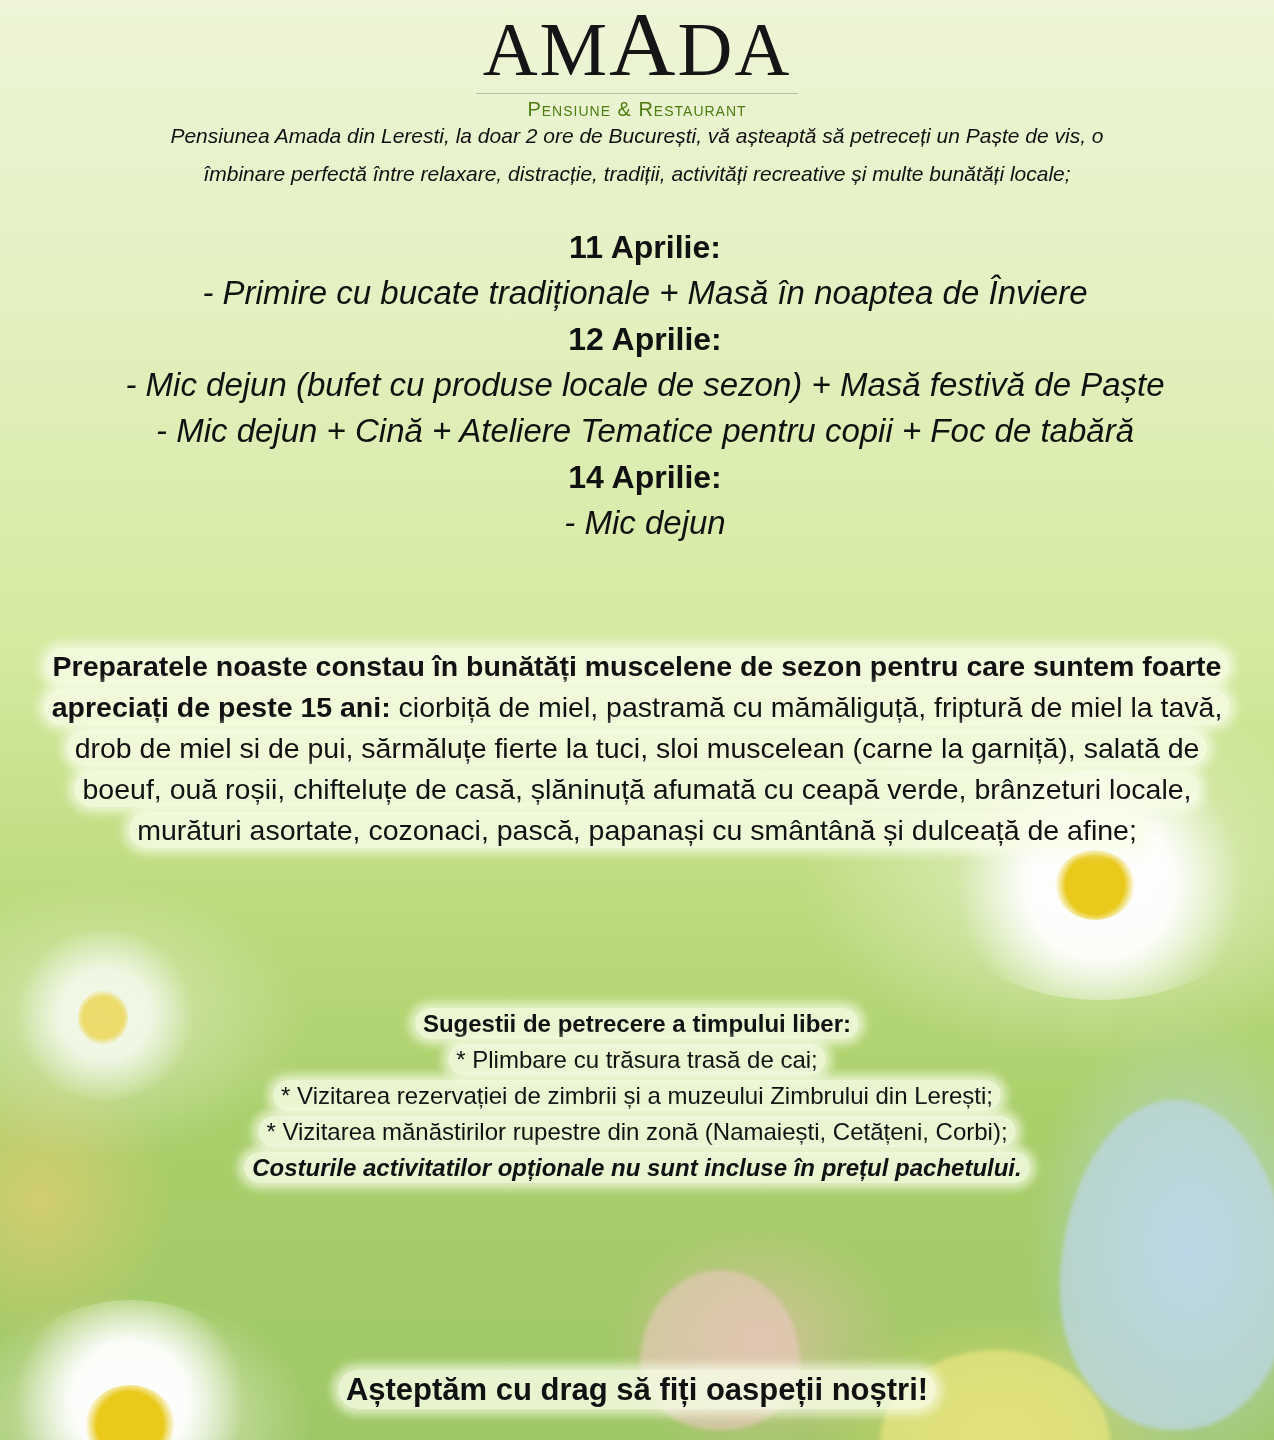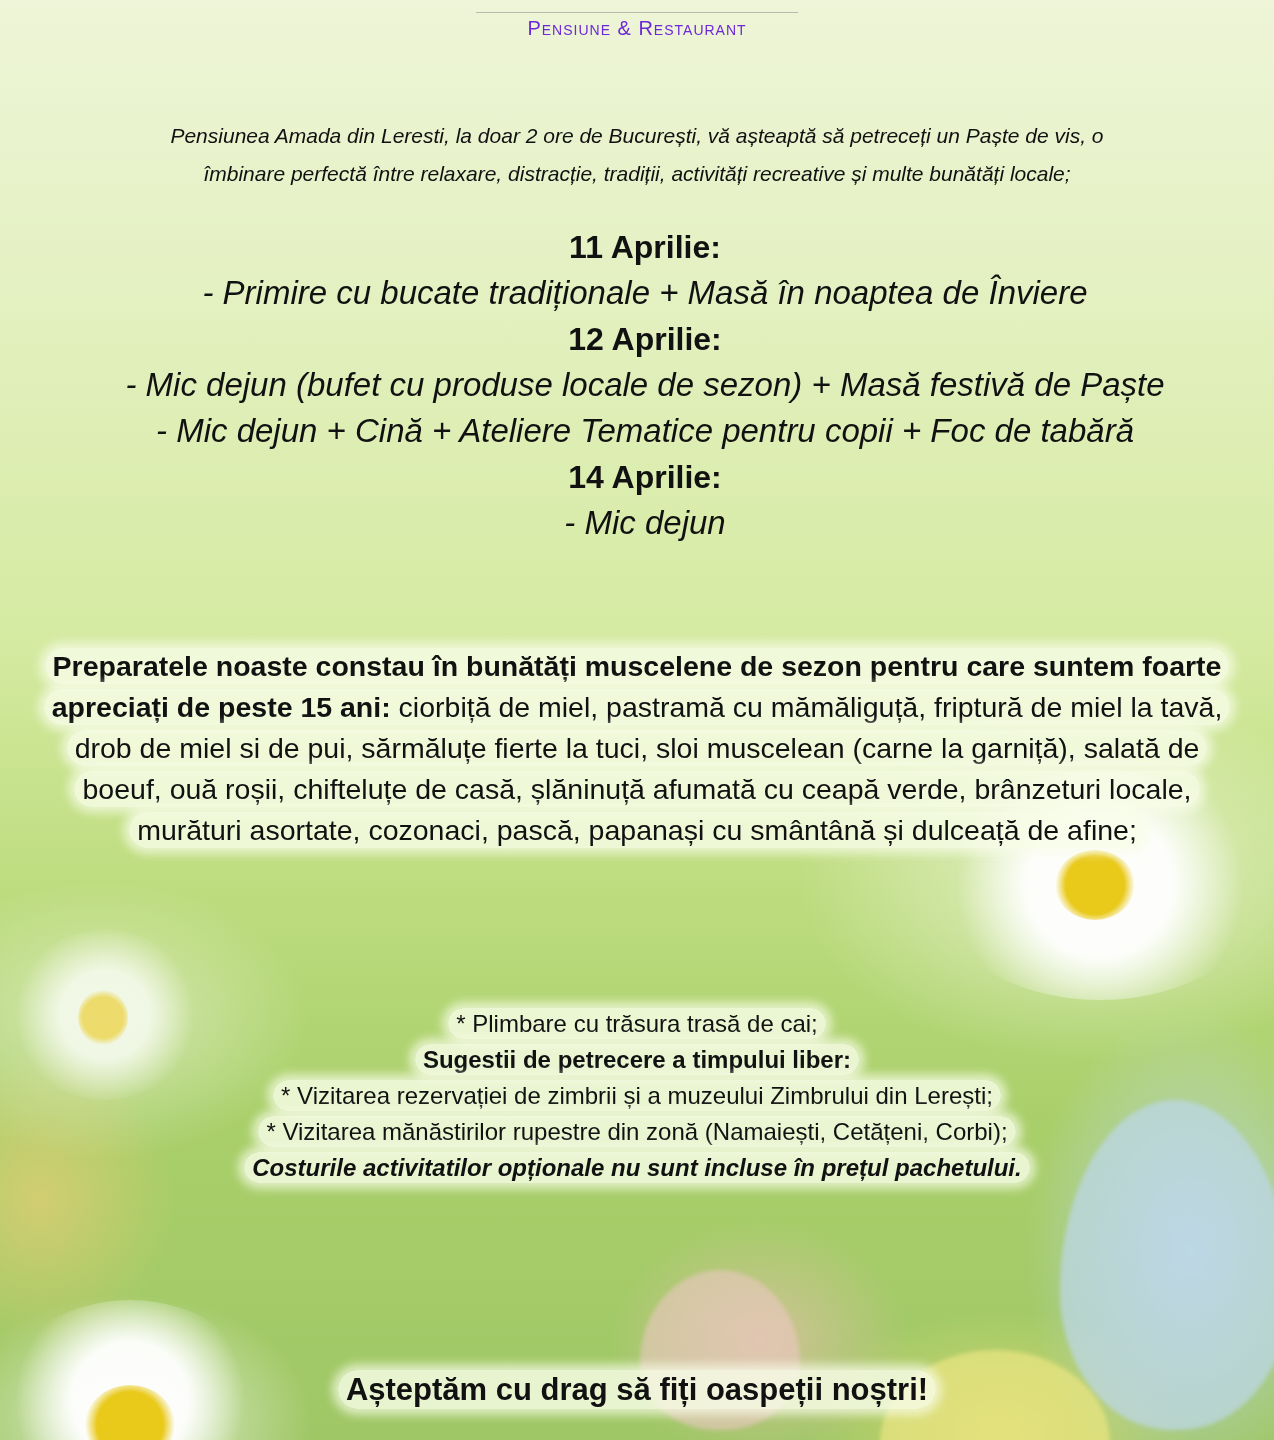--- a/index.html
+++ b/index.html
@@ -19,21 +19,21 @@
   }
   .logo { position: absolute; left: 0; right: 0; top: 6px; text-align: center; }
   .logo-title {
     font-family: "Liberation Serif", "DejaVu Serif", serif;
     font-size: 76px; letter-spacing: 2px; line-height: 76px; color: #151515;
     display: inline-block;
   }
   .logo-title .big { font-size: 92px; }
   .logo-rule { width: 322px; height: 1px; background: rgba(120,120,120,0.45); margin: 6px auto 4px; }
   .logo-sub {
-    font-family: "Liberation Sans", sans-serif; font-size: 20px; color: #6d28d9;
+    font-family: "Liberation Sans", sans-serif; font-size: 20px; color: #4d7c0f;
     letter-spacing: 1px; font-variant: small-caps;
   }
   .intro {
     position: absolute; left: 0; right: 0; top: 117px; text-align: center;
     font-style: italic; font-size: 21px; line-height: 38px; color: #111;
   }
   .schedule { position: absolute; left: 16px; right: 0; top: 224px; text-align: center; }
   .day-title { font-weight: bold; font-size: 32px; line-height: 46px; }
   .day-desc { font-style: italic; font-size: 33px; line-height: 46px; }
   .cloud {
@@ -72,20 +72,21 @@
 <div class="flower center" style="left:1055px; top:850px; width:80px; height:70px;"></div>
 <div class="flower petals" style="left:10px; top:930px; width:190px; height:170px; opacity:0.75;"></div>
 <div class="flower center" style="left:78px; top:990px; width:50px; height:55px; opacity:0.6;"></div>
 <div class="flower petals" style="left:0px; top:1300px; width:260px; height:200px;"></div>
 <div class="flower center" style="left:85px; top:1385px; width:90px; height:80px;"></div>
 <div class="egg" style="left:1060px; top:1100px; width:230px; height:330px; background:rgba(190,215,235,0.7);"></div>
 <div class="egg" style="left:880px; top:1350px; width:230px; height:160px; background:rgba(235,230,130,0.7);"></div>
 <div class="egg" style="left:640px; top:1270px; width:160px; height:160px; background:rgba(240,200,200,0.55);"></div>
 
 <header class="logo">
+  <div class="logo-title"><span>AM</span><span class="big">A</span><span>DA</span></div>
   <div class="logo-rule"></div>
   <div class="logo-sub">Pensiune &amp; Restaurant</div>
 </header>
 
 <section class="intro">
   <div>Pensiunea Amada din Leresti, la doar 2 ore de București, vă așteaptă să petreceți un Paște de vis, o</div>
   <div>îmbinare perfectă între relaxare, distracție, tradiții, activități recreative și multe bunătăți locale;</div>
 </section>
 
 <section class="schedule">
@@ -104,22 +105,22 @@
     <div class="day-title">14 Aprilie:</div>
     <div class="day-desc">- Mic dejun</div>
   </div>
 </section>
 
 <section class="food">
   <span class="cloud"><span class="lead">Preparatele noaste constau în bunătăți muscelene de sezon pentru care suntem foarte apreciați de peste 15 ani:</span><span> ciorbiță de miel, pastramă cu mămăliguță, friptură de miel la tavă, drob de miel si de pui, sărmăluțe fierte la tuci, sloi muscelean (carne la garniță), salată de boeuf, ouă roșii, chifteluțe de casă, șlăninuță afumată cu ceapă verde, brânzeturi locale, murături asortate, cozonaci, pască, papanași cu smântână și dulceață de afine;</span></span>
 </section>
 
 <section class="suggest">
+  <div><span class="cloud s-title">Sugestii de petrecere a timpului liber:</span></div>
   <div><span class="cloud">* Plimbare cu trăsura trasă de cai;</span></div>
-  <div><span class="cloud s-title">Sugestii de petrecere a timpului liber:</span></div>
   <div><span class="cloud">* Vizitarea rezervației de zimbrii și a muzeului Zimbrului din Lerești;</span></div>
   <div><span class="cloud">* Vizitarea mănăstirilor rupestre din zonă (Namaiești, Cetățeni, Corbi);</span></div>
   <div><span class="cloud note">Costurile activitatilor opționale nu sunt incluse în prețul pachetului.</span></div>
 </section>
 
 <footer class="closing">
   <span class="cloud">Așteptăm cu drag să fiți oaspeții noștri!</span>
 </footer>
 
 </body></html>

